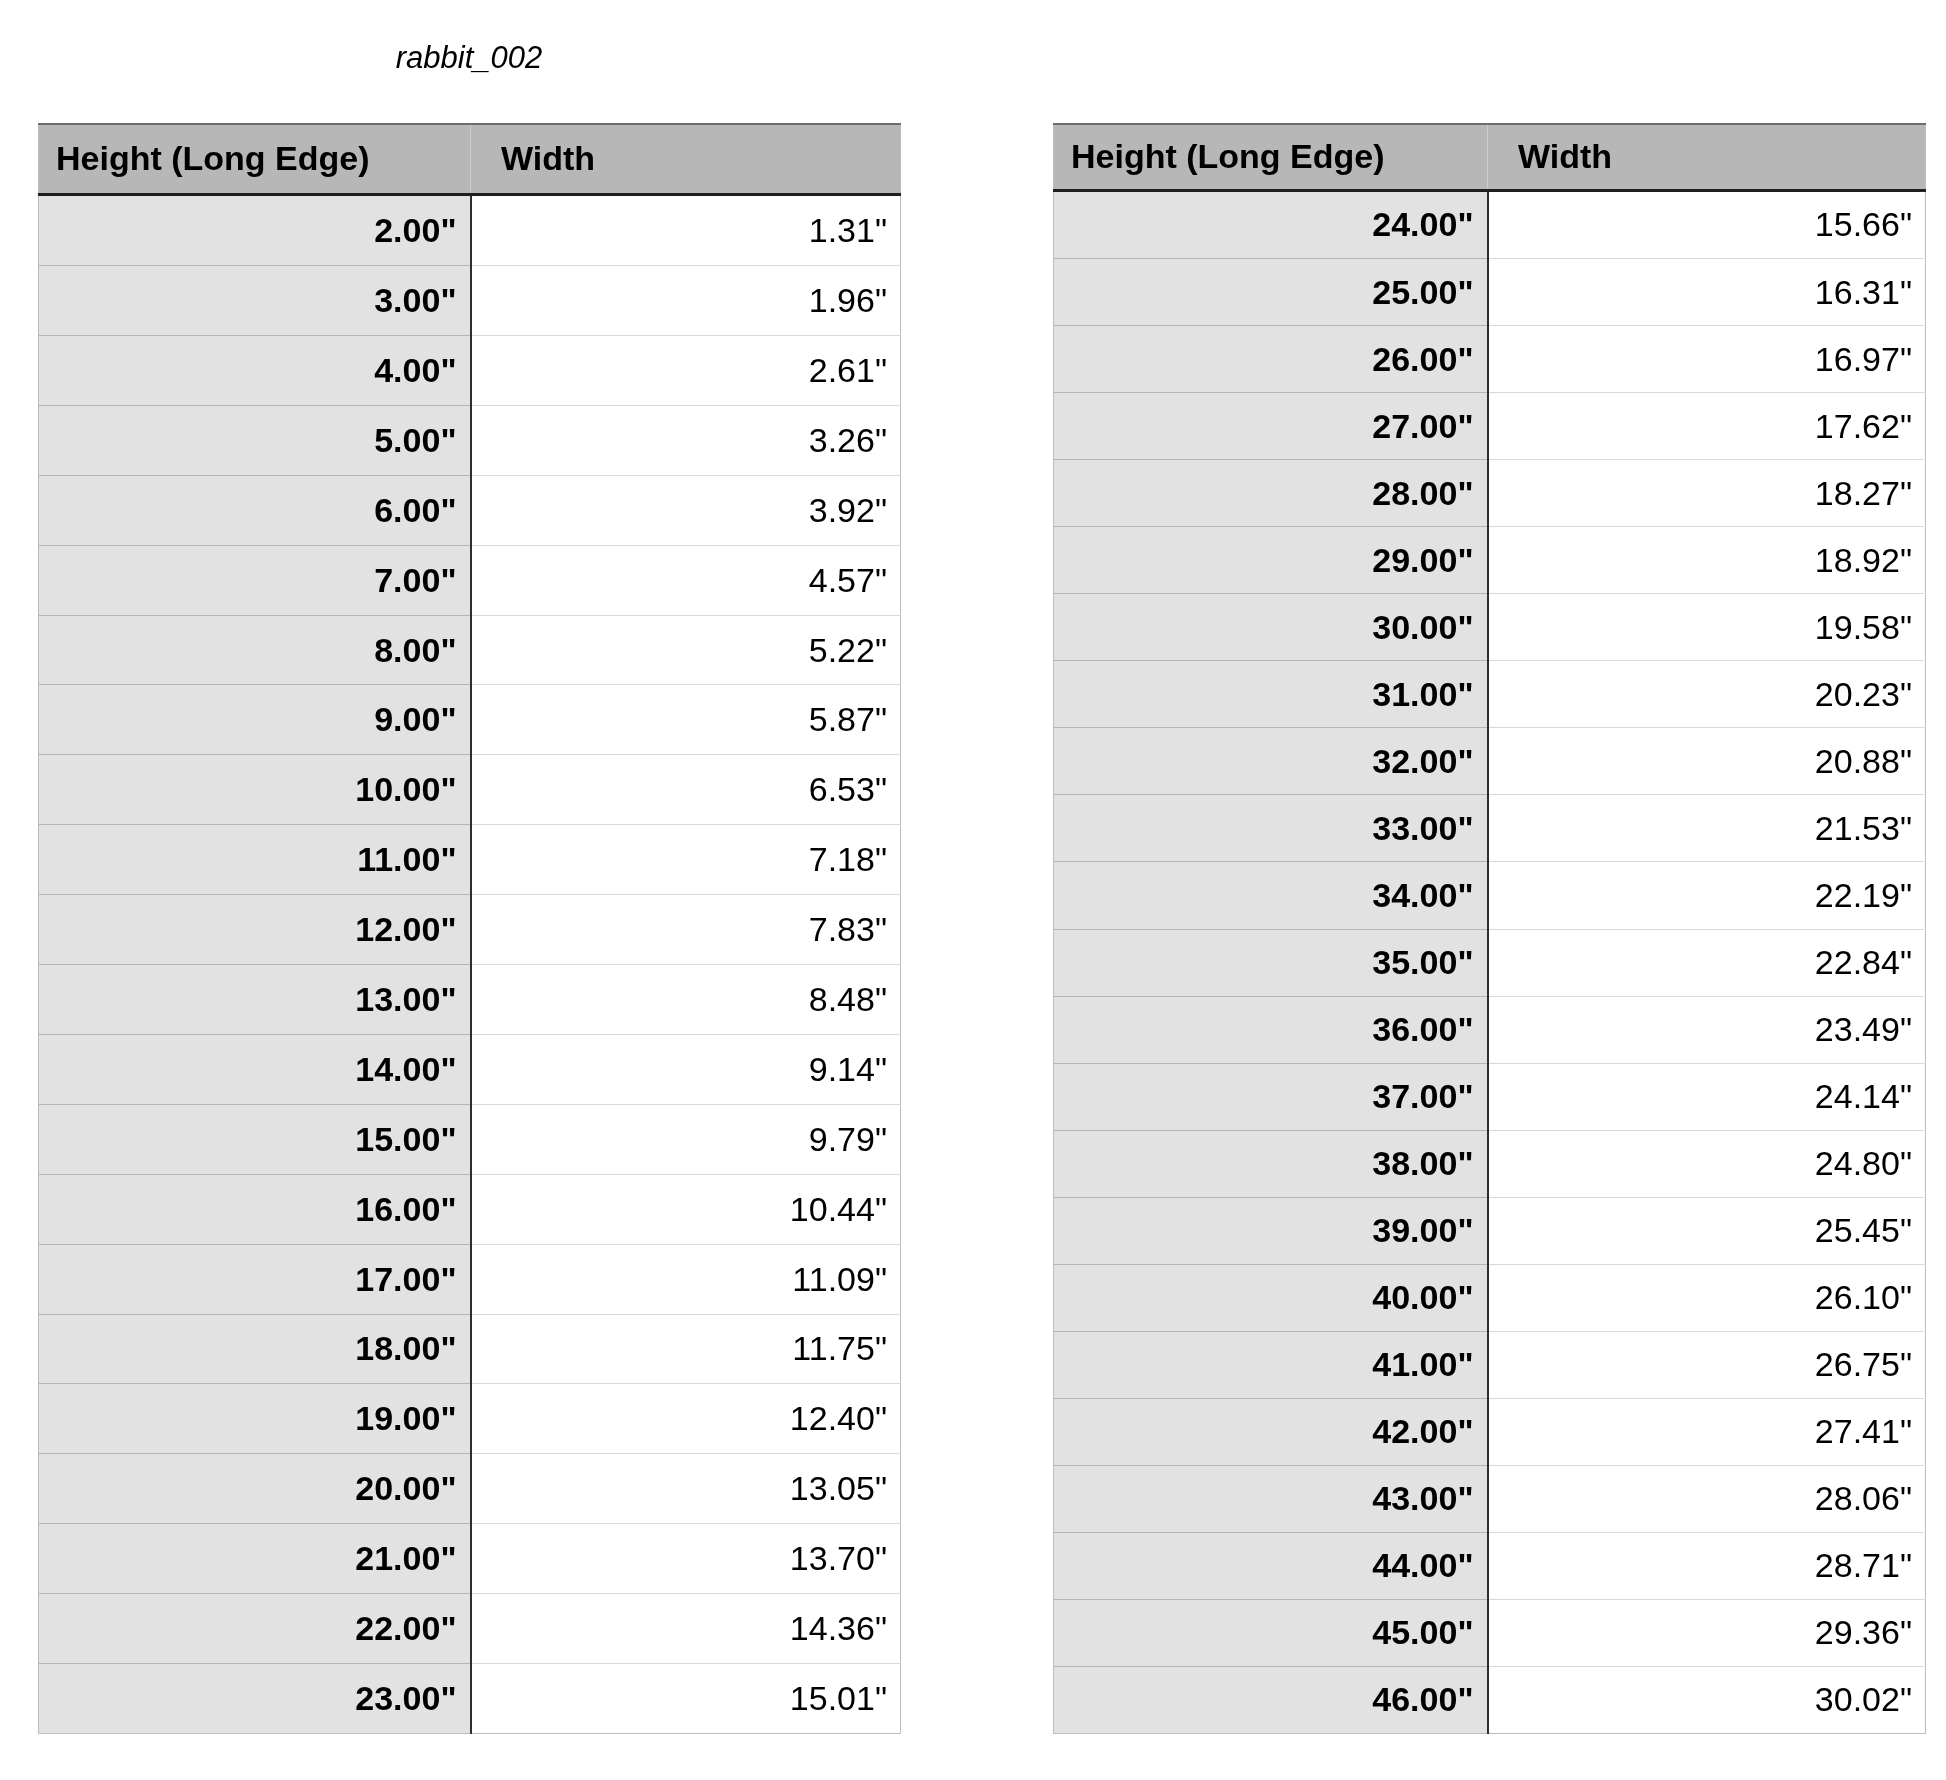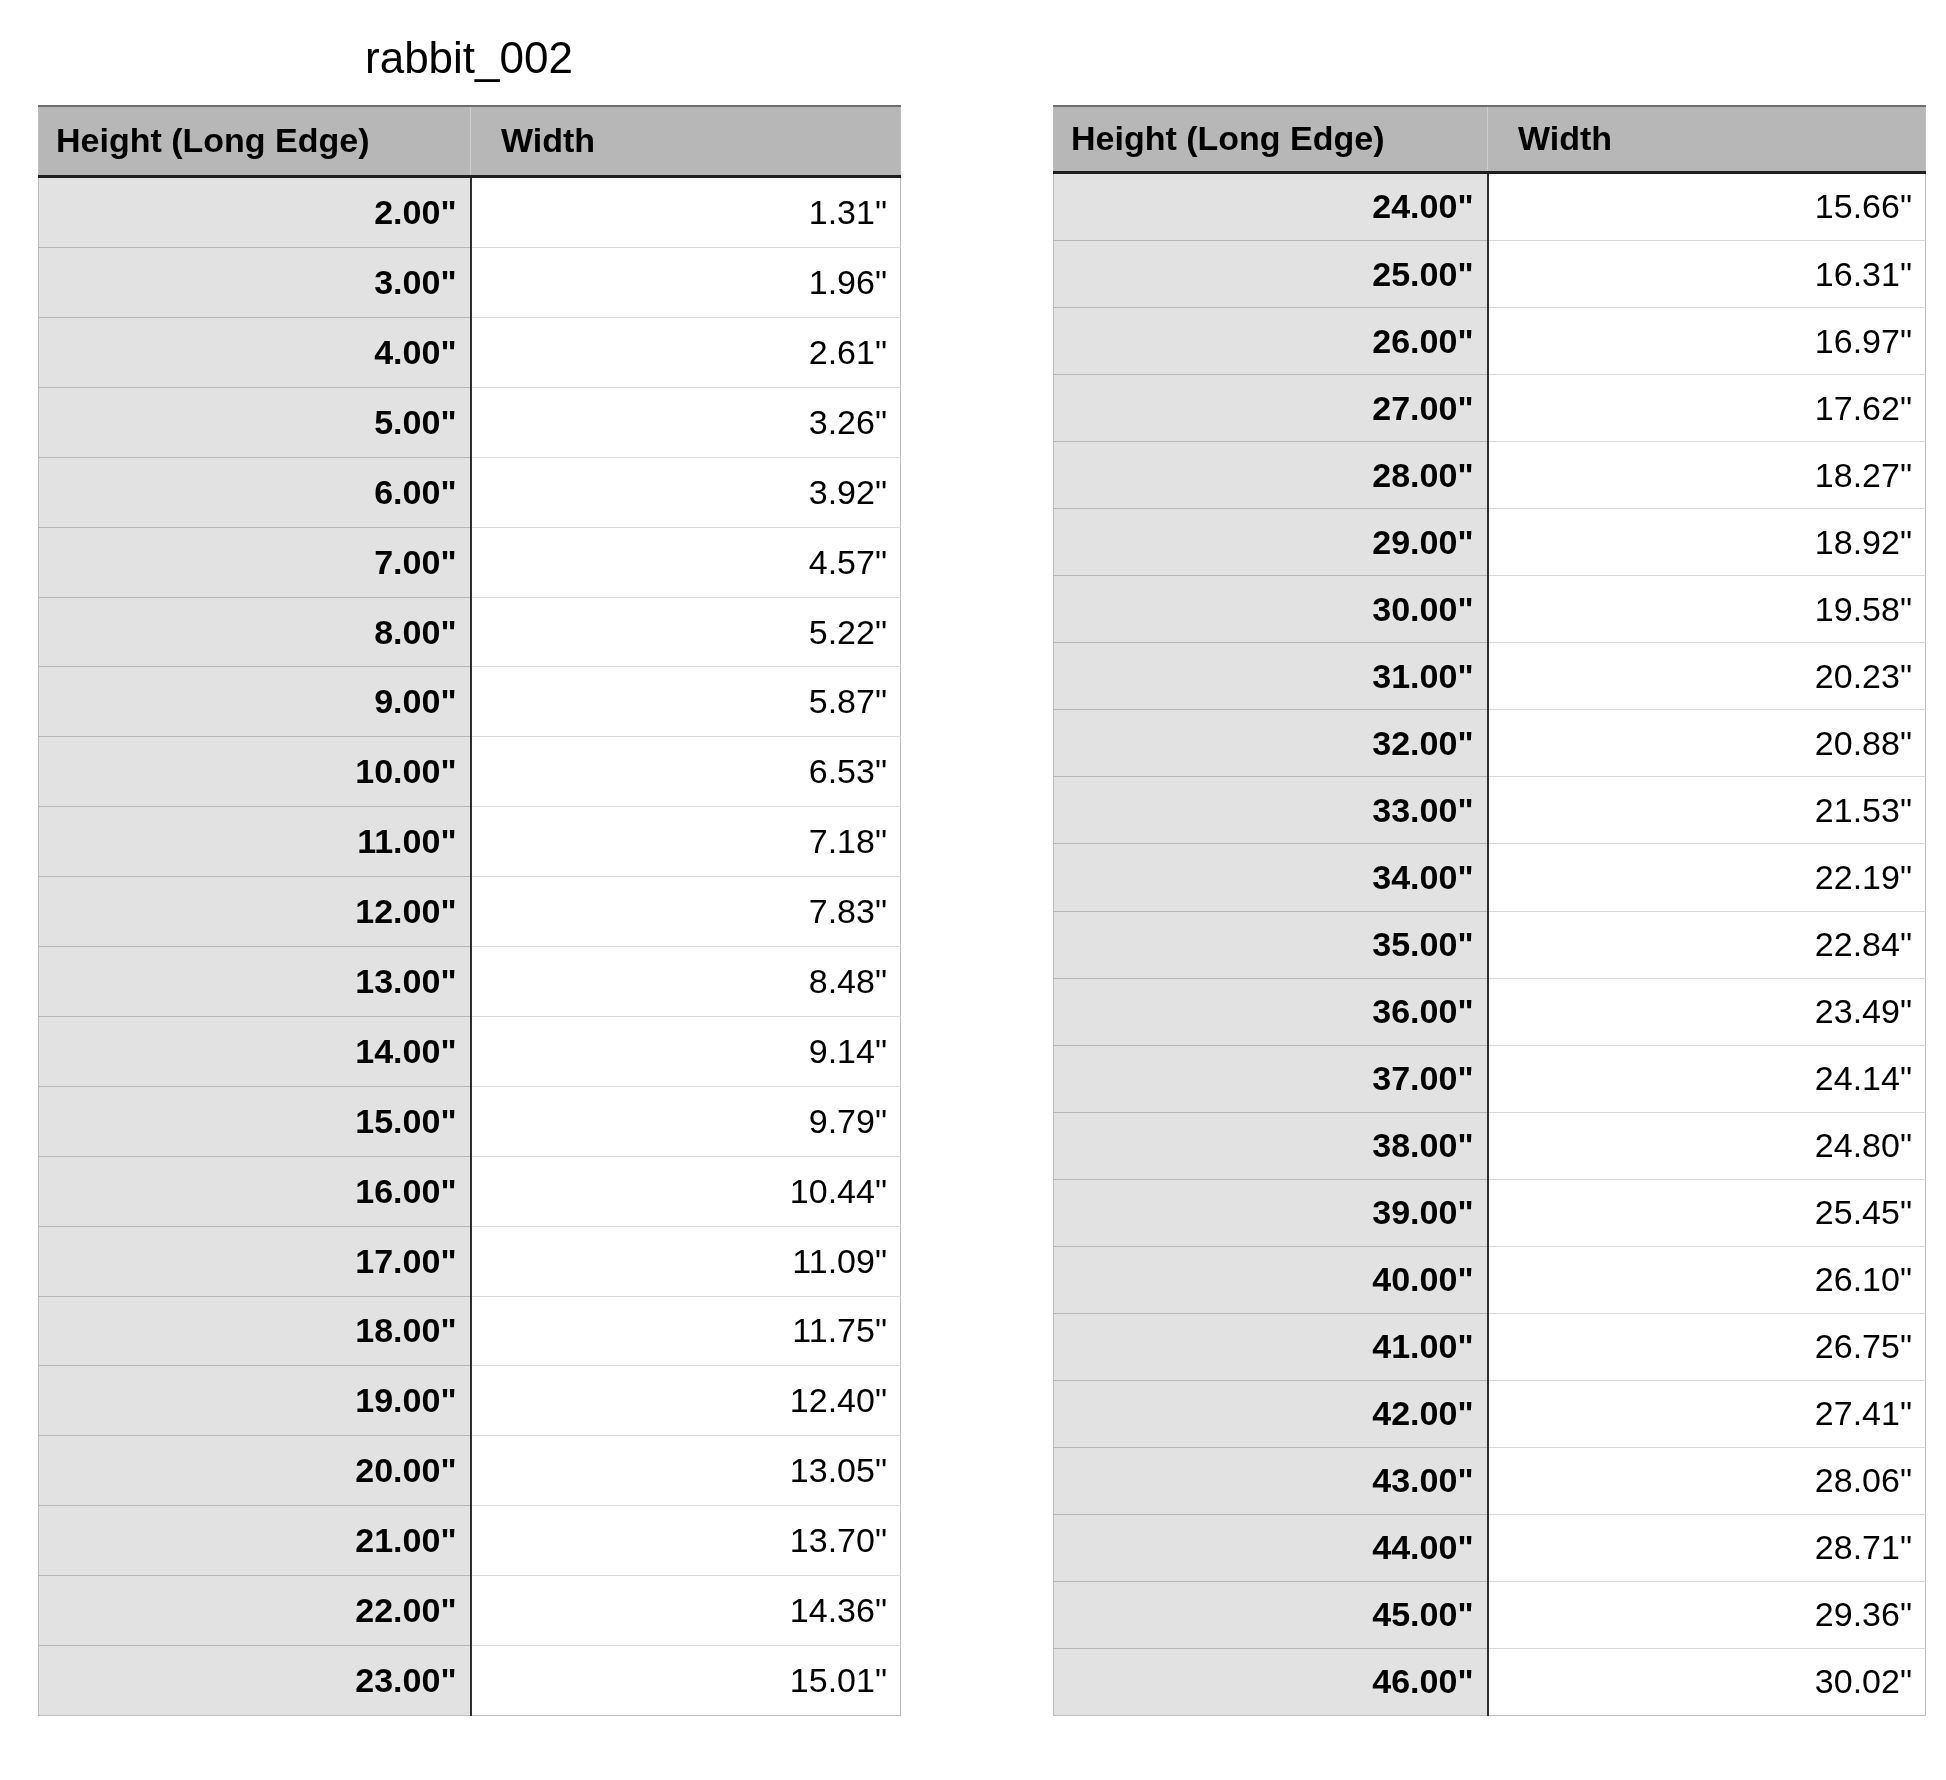--- a/index.html
+++ b/index.html
@@ -20,27 +20,28 @@
     width:1946px;height:1780px;
     background:#ffffff;
     position:relative;
     font-family:"Liberation Sans","DejaVu Sans",sans-serif;
     color:var(--text);
   }
   .title{
     position:absolute;
     top:30px;left:38px;width:862px;
     text-align:center;
-    font-size:44px;
+    font-size:31px;
     line-height:55px;
     font-weight:400;
+    font-style:italic;
   }
   table.tbl{
     position:absolute;
-    top:105px;
+    top:123px;
     border-collapse:collapse;
     table-layout:fixed;
   }
   .tbl-left{left:38px;width:862px;height:1611px;}
   .tbl-right{left:1053px;width:872px;height:1611px;}
   .tbl-left  col.col-h{width:432px;} .tbl-left  col.col-w{width:430px;}
   .tbl-right col.col-h{width:434px;} .tbl-right col.col-w{width:438px;}
   .tbl-left  thead tr{height:70px;}
   .tbl-right thead tr{height:66px;}
   th{

